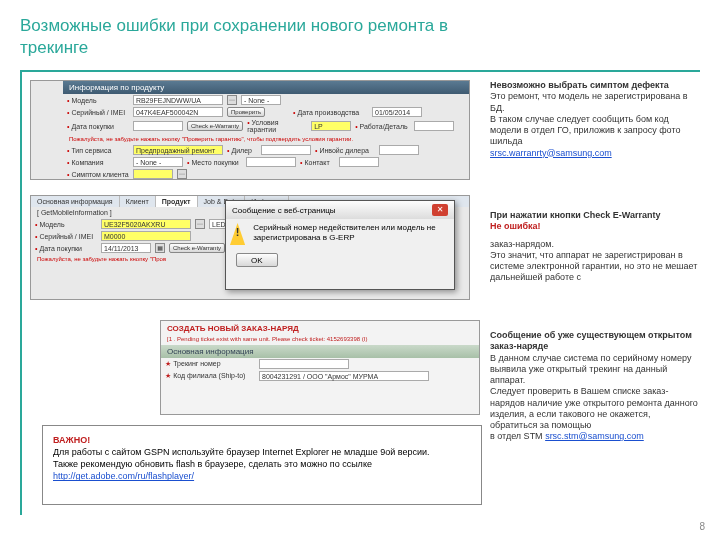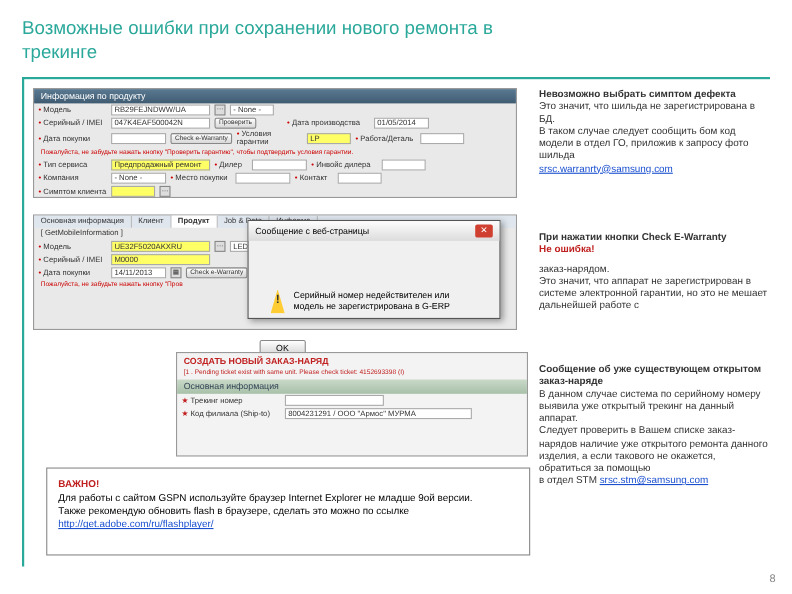--- a/index.html
+++ b/index.html
@@ -3,40 +3,40 @@
 <meta charset="utf-8">
 <style>
   * { box-sizing: border-box; margin: 0; padding: 0; }
   body { font-family: Arial, sans-serif; width: 720px; height: 540px; background: #fff; position: relative; overflow: hidden; }
   .border-frame { position: absolute; left: 20px; top: 70px; width: 680px; height: 445px; border: 2px solid #2aa89a; border-right: none; border-bottom: none; }
   .title { position: absolute; left: 20px; top: 15px; width: 500px; font-size: 17px; color: #2aa89a; font-weight: 400; line-height: 1.3; }
   .page-num { position: absolute; right: 15px; bottom: 8px; font-size: 10px; color: #888; }
 
   
   .shot { position: absolute; background: #e9e9e9; border: 1px solid #999; font-size: 7px; color: #333; }
-  .shot1 { left: 30px; top: 80px; width: 440px; height: 100px; }
+  .shot1 { left: 30px; top: 80px; width: 440px; height: 100px; padding-left: 32px; }
   .shot-header { background: linear-gradient(#5a7a92,#3f5b72); color: #fff; padding: 2px 6px; font-size: 8px; }
   .form-row { display: flex; align-items: center; padding: 1px 4px; gap: 4px; }
   .form-row .lbl { width: 62px; font-size: 7px; color: #333; }
   .form-row .lbl::before { content: "• "; color: #c00; }
   .inp { background: #fff; border: 1px solid #aaa; padding: 0 2px; font-size: 7px; height: 10px; line-height: 10px; flex: 0 0 auto; } .inp.w40 { width: 40px; } .inp.w50 { width: 50px; } .inp.w90{width:90px;}
   .btn-icon { display:inline-block; width:10px; height:10px; background:#ddd; border:1px solid #888; font-size:6px; text-align:center; line-height:8px;}
   .mini-btn { background: linear-gradient(#fefefe,#d8d8d8); border:1px solid #888; padding:0 3px; font-size:6px; height:10px; line-height:9px; border-radius:2px; display:inline-block;}
   .warn-red { color:#c00; font-size:6px; padding:2px 6px;}
   .hl-yellow { background: #ffff66; }
 
   .shot2 { left: 30px; top: 195px; width: 440px; height: 105px; }
   .tabs { display:flex; background:#dfe6ee; font-size:7px; }
   .tab { padding:2px 6px; border-right:1px solid #bbb; }
   .tab.active { background:#fff; font-weight:bold; }
 
   .dialog { position:absolute; left:225px; top:200px; width:230px; height:90px; background:#f0f0f0; border:1px solid #555; box-shadow:2px 2px 6px rgba(0,0,0,.4); font-size:8px; }
   .dialog-title { background: linear-gradient(#fdfdfd,#dcdcdc); padding:3px 6px; font-size:8px; display:flex; justify-content:space-between; align-items:center;}
   .dialog-close { width:16px; height:12px; background:#d04030; color:#fff; font-size:8px; text-align:center; line-height:11px; border-radius:2px;}
-  .dialog-body { display:flex; padding:20px; gap:8px; align-items:center;margin-top:24px;}
+  .dialog-body { display:flex; padding:4px; gap:8px; align-items:flex-start;}
   .warn-icon { width:22px; height:22px; background:#ffcc33; clip-path: polygon(50% 0,100% 100%,0 100%); position:relative;}
   .warn-icon::after { content:"!"; position:absolute; left:0; right:0; top:3px; text-align:center; font-weight:bold; font-size:11px; color:#333;}
   .dialog-ok { padding:4px 10px;}
   .dialog-ok .mini-btn { padding:1px 14px; font-size:8px; height:14px; line-height:12px;}
 
   .shot3 { left: 160px; top: 320px; width: 320px; height: 95px; background:#f3f3f3;}
   .create-title { color:#c02020; font-weight:bold; font-size:8px; padding:3px 6px;}
   .pending { color:#c02020; font-size:6px; padding:0 6px 3px;}
   .shot3 .form-row .lbl { width:90px;}
   .shot3 .lbl::before { content:"★ "; color:#c02020;}
@@ -164,21 +164,21 @@
 
 <div class="important-box">
   <div class="imp">ВАЖНО!</div>
   <div>Для работы с сайтом GSPN используйте браузер Internet Explorer не младше 9ой версии.</div>
   <div>Также рекомендую обновить flash в браузере, сделать это можно по ссылке</div>
   <a href="#">http://get.adobe.com/ru/flashplayer/</a>
 </div>
 
 <div class="rcol rc1">
   <div class="hd">Невозможно выбрать симптом дефекта</div>
-  <div>Это значит, что шильда не зарегистрирована в БД.</div>
+  <div>Это ремонт, что модель не зарегистрирована в БД.</div>
   <div>В таком случае следует сообщить бом код модели в отдел ГО, приложив к запросу фото шильда</div>
   <a href="#">srsc.warranrty@samsung.com</a>
 </div>
 
 <div class="rcol rc2">
   <div class="hd">При нажатии кнопки Check E-Warranty</div>
   <div class="noerr">Не ошибка!</div>
   <div style="margin-top:6px">заказ-нарядом.</div>
   <div>Это значит, что аппарат не зарегистрирован в системе электронной гарантии, но это не мешает дальнейшей работе с</div>
 </div>

